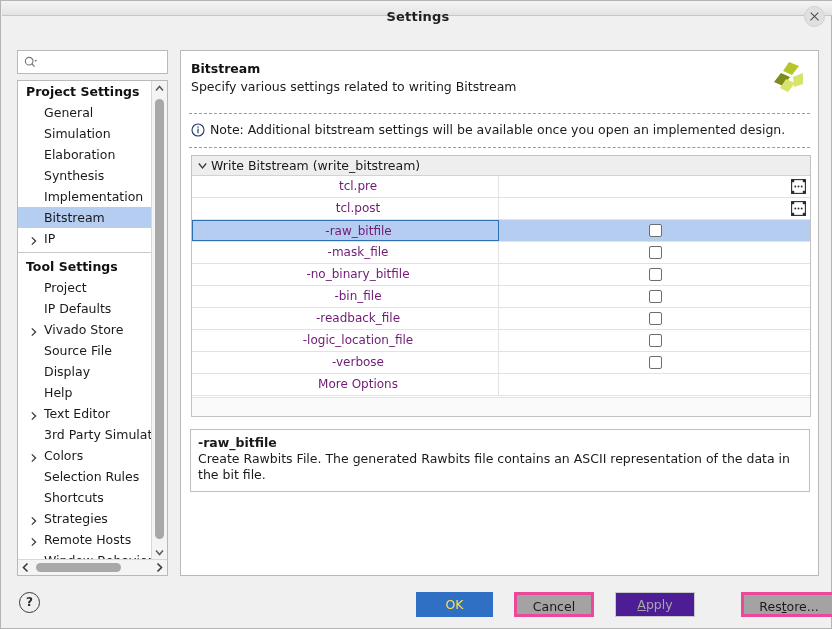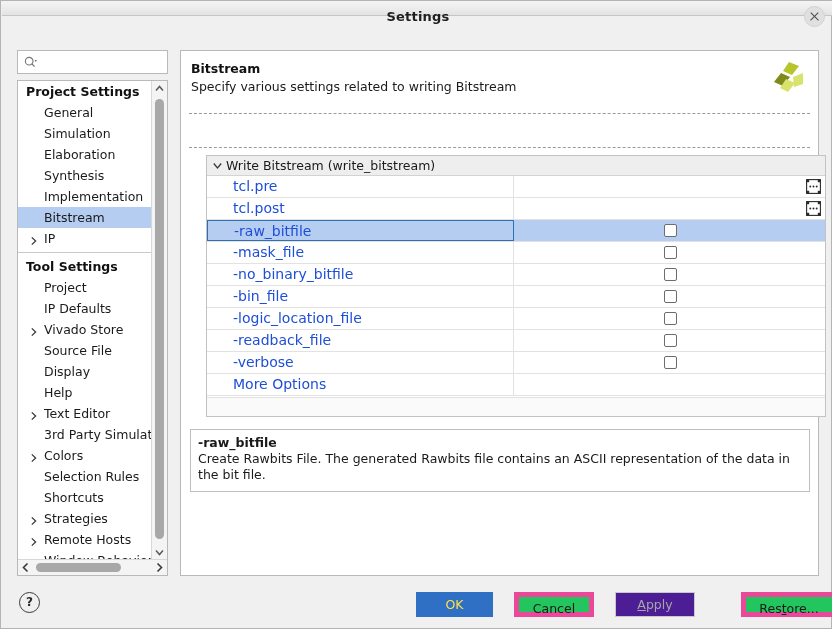--- a/index.html
+++ b/index.html
@@ -239,21 +239,21 @@
   .dashed-sep2 {
     position: absolute;
     left: 8px; top: 96px;
     width: 621px;
     border-top: 1px dashed #9a9a9a;
   }
 
   
   .table-wrap {
     position: absolute;
-    left: 25px; top: 104px;
+    left: 10px; top: 104px;
     width: 620px; height: 262px;
     background: #ffffff;
     border: 1px solid #c2c2c2;
     box-sizing: border-box;
   }
   .grp-header {
     position: relative;
     height: 20px;
     background: #eeeeee;
     border-bottom: 1px solid #d3d3d3;
@@ -276,24 +276,25 @@
     box-sizing: border-box;
   }
   .trow.sel { background: #b6cdf2; }
   .tcell-name {
     position: absolute;
     left: 0; top: 0;
     width: 307px; height: 21px;
     line-height: 21px;
     padding-left: 26px;
     box-sizing: border-box;
-    font-size: 14px;
-    color: #1d4ed8;
+    font-size: 12px;
+    color: #701a75;
     border-right: 1px solid #e2e2e2;
     white-space: nowrap;
+    text-align: center;
   }
   .trow.sel .tcell-name {
     border: 1px solid #2f6fb5;
     box-sizing: border-box;
     height: 21px;
     background: #b6cdf2;
   }
   .tcell-val {
     position: absolute;
     left: 307px; top: 0;
@@ -356,22 +357,22 @@
     color: #2a2a2a;
     cursor: pointer;
   }
   .btn {
     position: absolute;
     top: 591px;
     height: 25px;
     line-height: 23px;
     text-align: center;
     font-size: 12.5px;
-    background: #22c55e;
-    border: 5px solid #ec4899;
+    background: #a3a3a3;
+    border: 3px solid #ec4899;
     color: #1a1a1a;
     box-sizing: border-box;
     cursor: pointer;
   }
   .btn-ok {
     left: 415px; width: 77px;
     background: #2f6fc4;
     border: 1px solid #2f6fc4;
     color: #fde047;
   }
@@ -486,20 +487,28 @@
 
     <svg class="logo" viewBox="0 0 40 38">
       <polygon points="22,1 32,5 25,14 16,10" fill="#b6c62a"></polygon>
       <polygon points="14,12 23,16 16,25 7,21" fill="#7e8a1c"></polygon>
       <polygon points="26,16 36,12 36,23 27,26" fill="#d7e36a"></polygon>
       <polygon points="19,18 28,22 21,31 13,27" fill="#d7e36a"></polygon>
     </svg>
 
     <div class="dashed-sep"></div>
 
+    <div class="note-row">
+      <svg class="note-icon" viewBox="0 0 14 14">
+        <circle cx="7" cy="7" r="6" fill="none" stroke="#203a6b" stroke-width="1.1"></circle>
+        <rect x="6.4" y="5.6" width="1.2" height="4.6" fill="#203a6b"></rect>
+        <rect x="6.4" y="3.3" width="1.2" height="1.4" fill="#203a6b"></rect>
+      </svg>
+      <span class="note-text">Note: Additional bitstream settings will be available once you open an implemented design.</span>
+    </div>
 
     <div class="dashed-sep2"></div>
 
     <div class="table-wrap">
       <div class="grp-header">
         <svg class="caret" viewBox="0 0 9 8">
           <polyline points="0.8,1.5 4.5,6 8.2,1.5" fill="none" stroke="#3a3a3a" stroke-width="1.3"></polyline>
         </svg>
         <span>Write Bitstream (write_bitstream)</span>
       </div>
@@ -552,27 +561,27 @@
               <div class="chk"></div>
             </div>
           </div>
           <div class="trow">
             <div class="tcell-name">-bin_file</div>
             <div class="tcell-val">
               <div class="chk"></div>
             </div>
           </div>
           <div class="trow">
+            <div class="tcell-name">-readback_file</div>
+            <div class="tcell-val">
+              <div class="chk"></div>
+            </div>
+          </div>
+          <div class="trow">
             <div class="tcell-name">-logic_location_file</div>
-            <div class="tcell-val">
-              <div class="chk"></div>
-            </div>
-          </div>
-          <div class="trow">
-            <div class="tcell-name">-readback_file</div>
             <div class="tcell-val">
               <div class="chk"></div>
             </div>
           </div>
           <div class="trow">
             <div class="tcell-name">-verbose</div>
             <div class="tcell-val">
               <div class="chk"></div>
             </div>
           </div>

